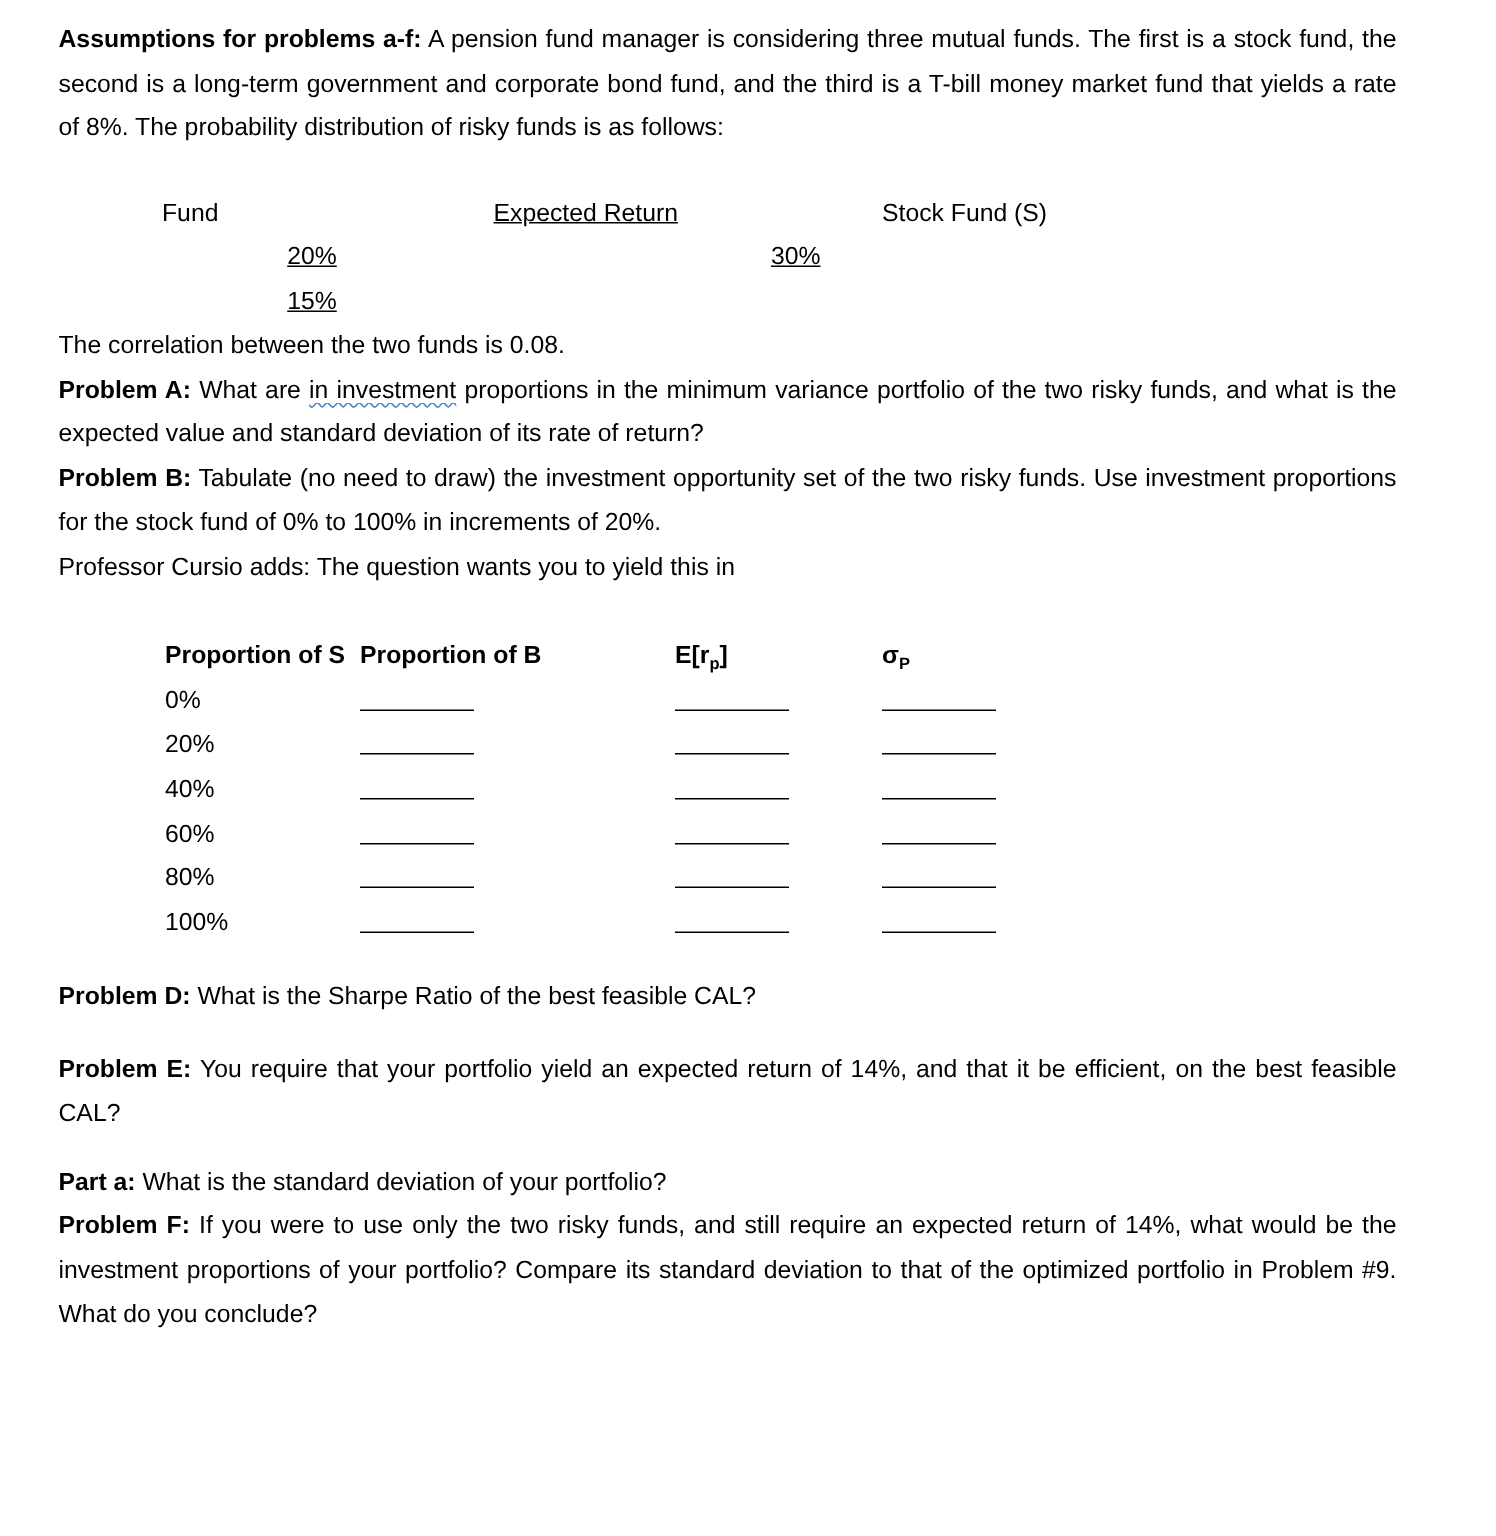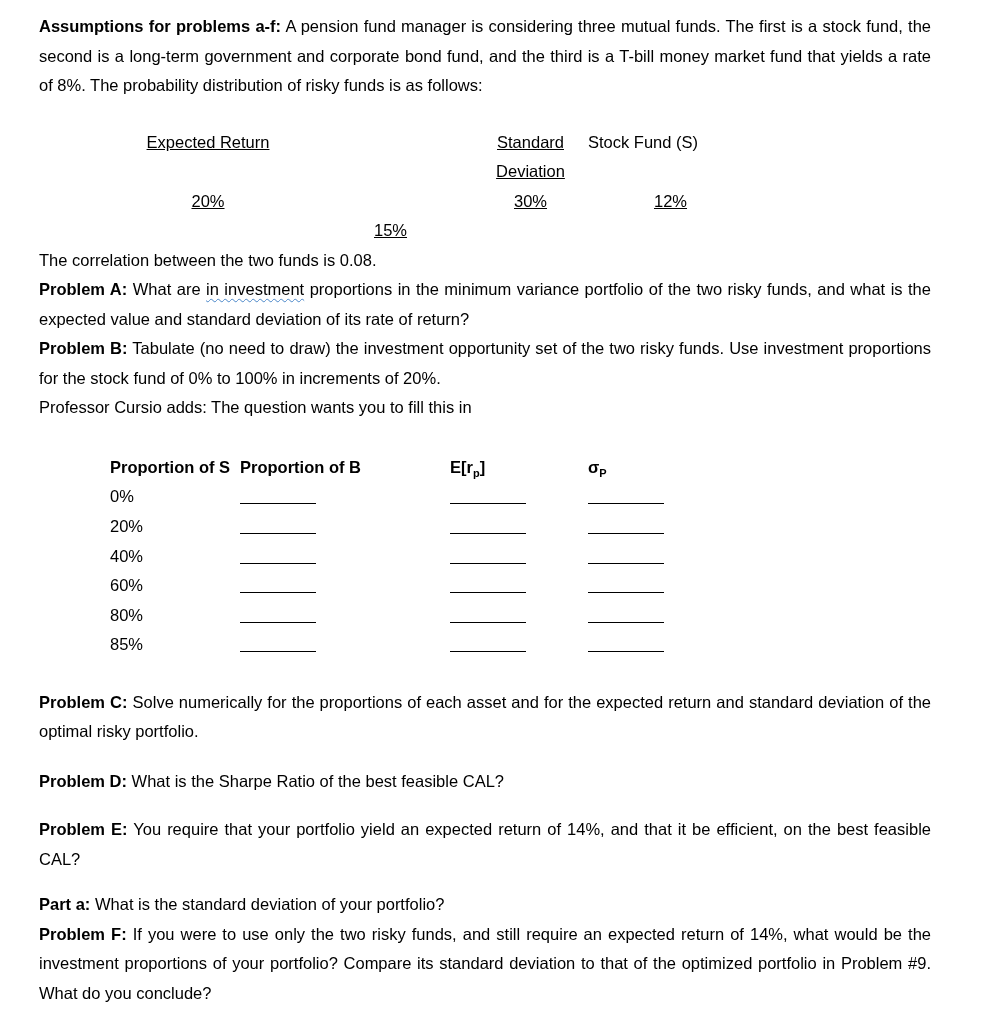--- a/index.html
+++ b/index.html
@@ -64,41 +64,40 @@
   .mt-pa { margin-top: 16px; }
 </style>
 </head>
 <body>
 
 <div class="page">
 
   <p><span class="bold">Assumptions for problems a-f:</span> <span>A pension fund manager is considering three mutual funds. The first is a stock fund, the second is a long-term government and corporate bond fund, and the third is a T-bill money market fund that yields a rate of 8%. The probability distribution of risky funds is as follows:</span></p>
 
   <div class="fund-table">
+    <div class="cell">Fund</div>
     <div class="cell center">Expected Return</div>
     <div class="cell"></div>
-    <div class="cell center">Standard Deviation</div>
 
     <div class="cell">Stock Fund (S)</div>
     <div class="cell center">20%</div>
     <div class="cell"></div>
     <div class="cell center">30%</div>
 
-    <div class="cell center">12%</div>
     <div class="cell"></div>
     <div class="cell center">15%</div>
   </div>
 
   <p>The correlation between the two funds is 0.08.</p>
 
   <p><span class="bold">Problem A:</span> <span>What are</span> <span class="squiggle">in investment</span> <span>proportions in the minimum variance portfolio of the two risky funds, and what is the expected value and standard deviation of its rate of return?</span></p>
 
   <p><span class="bold">Problem B:</span> <span>Tabulate (no need to draw) the investment opportunity set of the two risky funds. Use investment proportions for the stock fund of 0% to 100% in increments of 20%.</span></p>
 
-  <p>Professor Cursio adds: The question wants you to fill this in</p>
+  <p>Professor Cursio adds: The question wants you to yield this in</p>
 
   <div class="fill-table">
     <div class="hdr">Proportion of S</div>
     <div class="hdr">Proportion of B</div>
     <div class="hdr"><span>E[r</span><sub>p</sub><span>]</span></div>
     <div class="hdr"><span>σ</span><sub>P</sub></div>
 
     <div>0%</div>
     <div><span class="blank"></span></div>
     <div><span class="blank"></span></div>
@@ -117,27 +116,26 @@
     <div>60%</div>
     <div><span class="blank"></span></div>
     <div><span class="blank"></span></div>
     <div><span class="blank"></span></div>
 
     <div>80%</div>
     <div><span class="blank"></span></div>
     <div><span class="blank"></span></div>
     <div><span class="blank"></span></div>
 
-    <div>85%</div>
+    <div>100%</div>
     <div><span class="blank"></span></div>
     <div><span class="blank"></span></div>
     <div><span class="blank"></span></div>
   </div>
 
-  <p class="mt-c"><span class="bold">Problem C:</span> <span>Solve numerically for the proportions of each asset and for the expected return and standard deviation of the optimal risky portfolio.</span></p>
 
   <p class="mt-d"><span class="bold">Problem D:</span> <span>What is the Sharpe Ratio of the best feasible CAL?</span></p>
 
   <p class="mt-e"><span class="bold">Problem E:</span> <span>You require that your portfolio yield an expected return of 14%, and that it be efficient, on the best feasible CAL?</span></p>
 
   <p class="mt-pa"><span class="bold">Part a:</span> <span>What is the standard deviation of your portfolio?</span></p>
 
 
   <p><span class="bold">Problem F:</span> <span>If you were to use only the two risky funds, and still require an expected return of 14%, what would be the investment proportions of your portfolio? Compare its standard deviation to that of the optimized portfolio in Problem #9. What do you conclude?</span></p>
 

